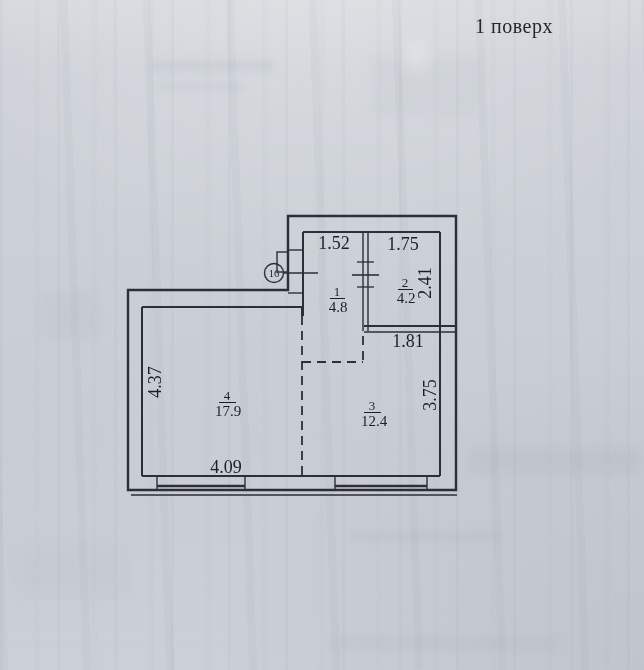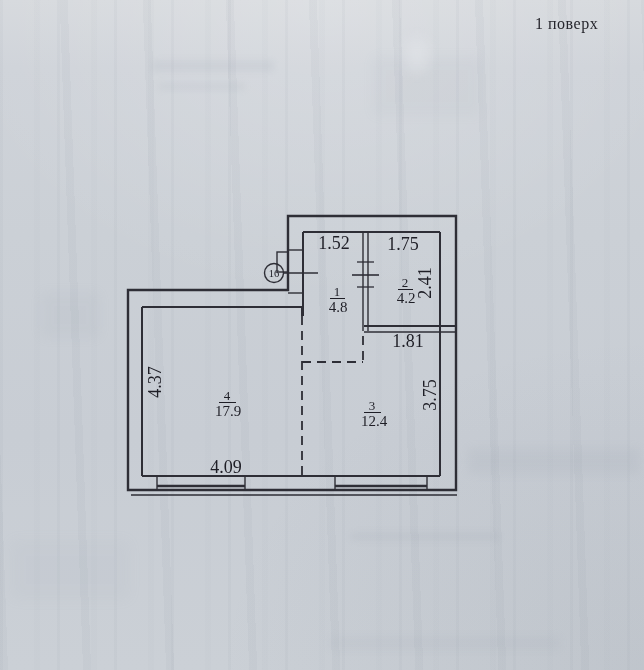--- a/index.html
+++ b/index.html
@@ -32,22 +32,22 @@
   .s1{left:152px;top:60px;width:122px;height:12px;opacity:.10;}
   .s2{left:158px;top:82px;width:88px;height:9px;opacity:.08;}
   .s3{left:372px;top:56px;width:110px;height:60px;opacity:.05;filter:blur(6px);}
   .s4{left:350px;top:532px;width:150px;height:9px;opacity:.10;}
   .s5{left:468px;top:448px;width:172px;height:26px;opacity:.10;filter:blur(5px);}
   .s6{left:40px;top:292px;width:60px;height:46px;opacity:.07;filter:blur(6px);}
   .s7{left:330px;top:636px;width:230px;height:14px;opacity:.08;filter:blur(5px);}
   .s8{left:10px;top:540px;width:120px;height:60px;opacity:.05;filter:blur(7px);}
   .shine{left:404px;top:38px;width:26px;height:34px;opacity:.5;background:#e4e7ea;border-radius:50%;filter:blur(6px);}
   .floor-title{
-    position:absolute;top:15px;left:535px;width:86px;
-    font-size:16px;color:#26262d;letter-spacing:.5px;white-space:nowrap;
+    position:absolute;top:15px;left:475px;width:86px;
+    font-size:20px;color:#26262d;letter-spacing:.5px;white-space:nowrap;
   }
   svg.plan{position:absolute;left:0;top:0;}
   svg.plan text{fill:#1e1e26;font-family:"Liberation Serif","DejaVu Serif",serif;}
 </style>
 </head>
 <body>
 
 <div class="photo">
 
   <div class="streaks"></div>

